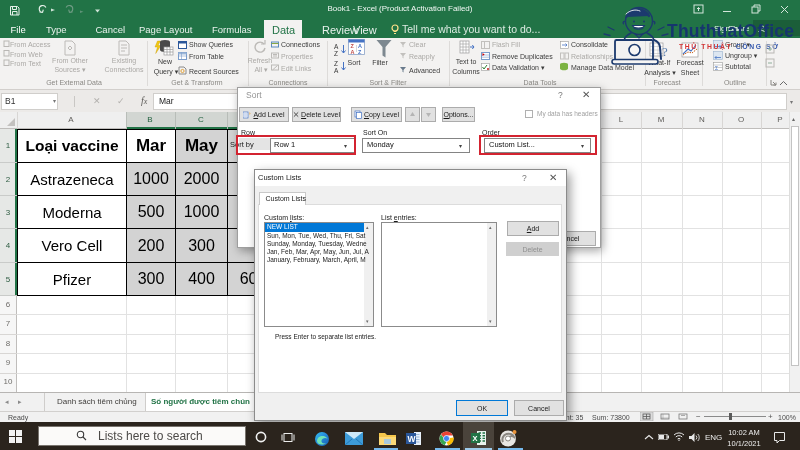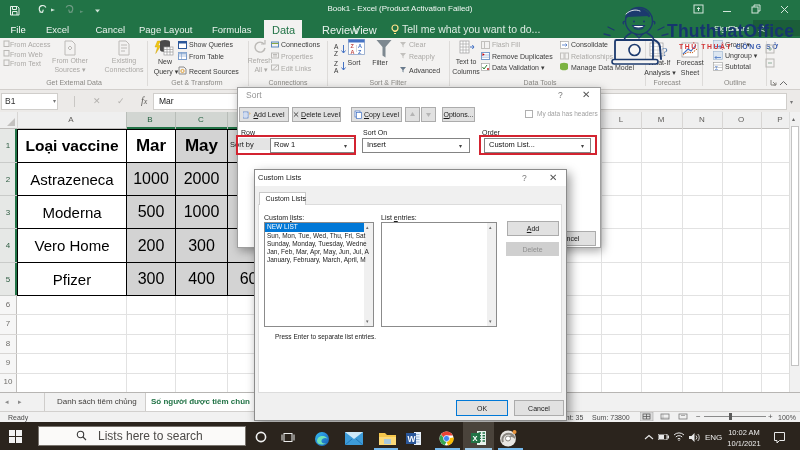--- a/index.html
+++ b/index.html
@@ -37,21 +37,21 @@
       <path d="M6.5 8V4.5m-1.5 1.5l1.5-1.5 1.5 1.5"></path>
   <path d="M31 8.5h8"></path>
   <rect x="60" y="4" width="6" height="6"></rect>
       <path d="M62 4V2h6v6h-2"></path>
   <path d="M89 3l7 7m0-7l-7 7"></path>
  </g>
 </svg>
 
 <div class="a" style="left:0;top:20px;width:800px;height:18px;background:#217346"></div>
 <div class="t" style="top:24.5px;left:10.5px;font-size:9.5px;color:#fff">File</div>
-<div class="t" style="top:24.5px;left:46px;font-size:9.5px;color:#e8f1ec">Excel</div>
+<div class="t" style="top:24.5px;left:46px;font-size:9.5px;color:#e8f1ec">Type</div>
 <div class="t" style="top:24.5px;left:95.5px;font-size:9.5px;color:#e8f1ec">Cancel</div>
 <div class="t" style="top:24.5px;left:139px;font-size:9.5px;color:#e8f1ec">Page Layout</div>
 <div class="t" style="top:24.5px;left:212px;font-size:9.5px;color:#e8f1ec">Formulas</div>
 <div class="a" style="left:264px;top:20px;width:38px;height:18px;background:#f3f2f1"></div>
 <div class="t" style="top:24.5px;left:272px;font-size:11px;color:#217346">Data</div>
 <div class="t" style="top:24.5px;left:322px;font-size:11px;color:#e8f1ec">Review</div>
 <div class="t" style="top:24.5px;left:353px;font-size:11px;color:#e8f1ec">View</div>
 <svg class="a" style="left:390px;top:23px" width="10" height="12" viewBox="0 0 10 12">
     <circle cx="5" cy="5" r="3" fill="none" stroke="#ffe28a" stroke-width="1.2"></circle>
     <path d="M3.5 8.5h3M4 10.5h2" stroke="#ffe28a" stroke-width="1"></path>
@@ -365,21 +365,21 @@
 
 <div class="cell" style="left:18px;top:130px;width:108px;height:32px;font-size:15.5px;font-weight:bold">Loại vaccine</div>
 <div class="cell" style="left:127px;top:130px;width:48px;height:32px;font-size:17px;font-weight:bold">Mar</div>
 <div class="cell" style="left:176px;top:130px;width:51px;height:32px;font-size:17px;font-weight:bold">May</div>
 <div class="cell" style="left:18px;top:163px;width:108px;height:32px;font-size:15px">Astrazeneca</div>
 <div class="cell" style="left:127px;top:163px;width:48px;height:32px;font-size:16px">1000</div>
 <div class="cell" style="left:176px;top:163px;width:51px;height:32px;font-size:16px">2000</div>
 <div class="cell" style="left:18px;top:196px;width:108px;height:32px;font-size:15px">Moderna</div>
 <div class="cell" style="left:127px;top:196px;width:48px;height:32px;font-size:16px">500</div>
 <div class="cell" style="left:176px;top:196px;width:51px;height:32px;font-size:16px">1000</div>
-<div class="cell" style="left:18px;top:229px;width:108px;height:33px;font-size:15px">Vero Home</div>
+<div class="cell" style="left:18px;top:229px;width:108px;height:33px;font-size:15px">Vero Cell</div>
 <div class="cell" style="left:127px;top:229px;width:48px;height:33px;font-size:16px">200</div>
 <div class="cell" style="left:176px;top:229px;width:51px;height:33px;font-size:16px">300</div>
 <div class="cell" style="left:18px;top:263px;width:108px;height:32px;font-size:15px">Pfizer</div>
 <div class="cell" style="left:127px;top:263px;width:48px;height:32px;font-size:16px">300</div>
 <div class="cell" style="left:176px;top:263px;width:51px;height:32px;font-size:16px">400</div>
 <div class="cell" style="left:228px;top:263px;width:50px;height:32px;font-size:16px">600</div>
 
 <div class="a" style="left:789px;top:112px;width:11px;height:286px;background:#f1f1f1;border-left:1px solid #dededd;box-sizing:border-box"></div>
 <div class="t" style="top:116px;left:792px;font-size:6px;color:#6a6a6a">▴</div>
 <div class="a" style="left:791px;top:126px;width:8px;height:240px;background:#fff;border:1px solid #c3c3c3;box-sizing:border-box"></div>
@@ -462,21 +462,21 @@
 <div class="t" style="top:111px;left:537px;font-size:6.5px;color:#a0a0a0">My data has headers</div>
 <div class="t" style="top:128.5px;left:241px;font-size:7px;color:#1a1a1a">Row</div>
 <div class="t" style="top:128.5px;left:363px;font-size:7px;color:#1a1a1a">Sort On</div>
 <div class="t" style="top:128.5px;left:482px;font-size:7px;color:#1a1a1a">Order</div>
 <div class="a" style="left:239px;top:138px;width:31px;height:12px;background:#e4e4e4"></div>
 <div class="t" style="top:140.5px;left:230px;font-size:7.5px;color:#1a1a1a">Sort by</div>
 <div class="dd" style="left:270px;top:138px;width:85px;height:14.5px"></div>
 <div class="t" style="top:141px;left:274px;font-size:7.5px;color:#111">Row 1</div>
 <div class="dda" style="top:142px;left:344px">▾</div>
 <div class="dd" style="left:362px;top:138px;width:108px;height:14.5px"></div>
-<div class="t" style="top:141px;left:367px;font-size:7.5px;color:#111">Insert</div>
+<div class="t" style="top:141px;left:367px;font-size:7.5px;color:#111">Monday</div>
 <div class="dda" style="top:142px;left:459px">▾</div>
 <div class="dd" style="left:484px;top:138px;width:107px;height:14.5px"></div>
 <div class="t" style="top:141px;left:489px;font-size:7.5px;color:#111">Custom List...</div>
 <div class="dda" style="top:142px;left:581px">▾</div>
 <div class="a" style="left:236px;top:135px;width:120px;height:19.5px;border:2.5px solid #d32330;box-sizing:border-box"></div>
 <div class="a" style="left:479px;top:135px;width:118px;height:19.5px;border:2.5px solid #d32330;box-sizing:border-box"></div>
 <div class="btn" style="left:541px;top:231px;width:55px;height:15px;font-size:7px">Cancel</div>
 
 <div class="a" style="left:254px;top:169px;width:313px;height:252px;background:#f0f0f0;border:1px solid #8b8b8b;box-sizing:border-box;box-shadow:3px 4px 10px rgba(0,0,0,.4)"></div>
 <div class="a" style="left:255px;top:170px;width:311px;height:16px;background:#fff"></div>

